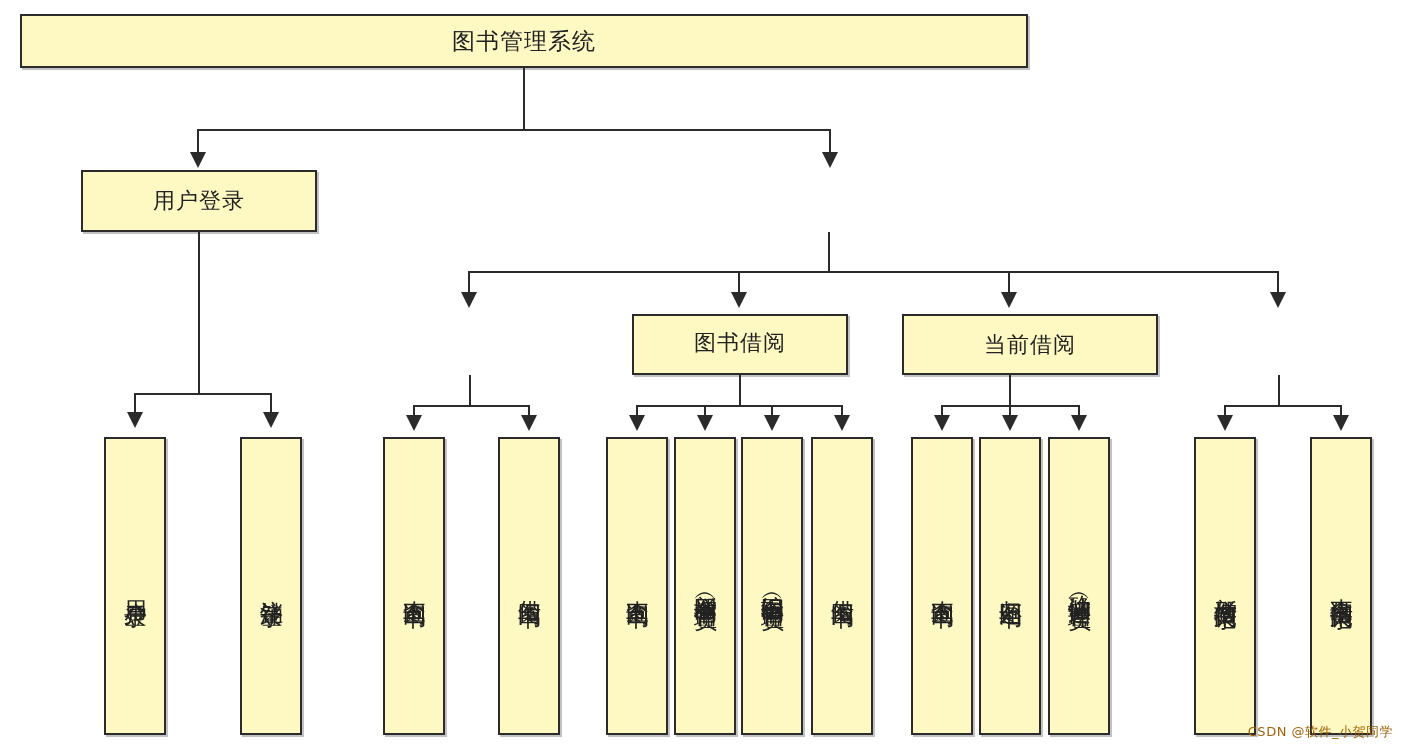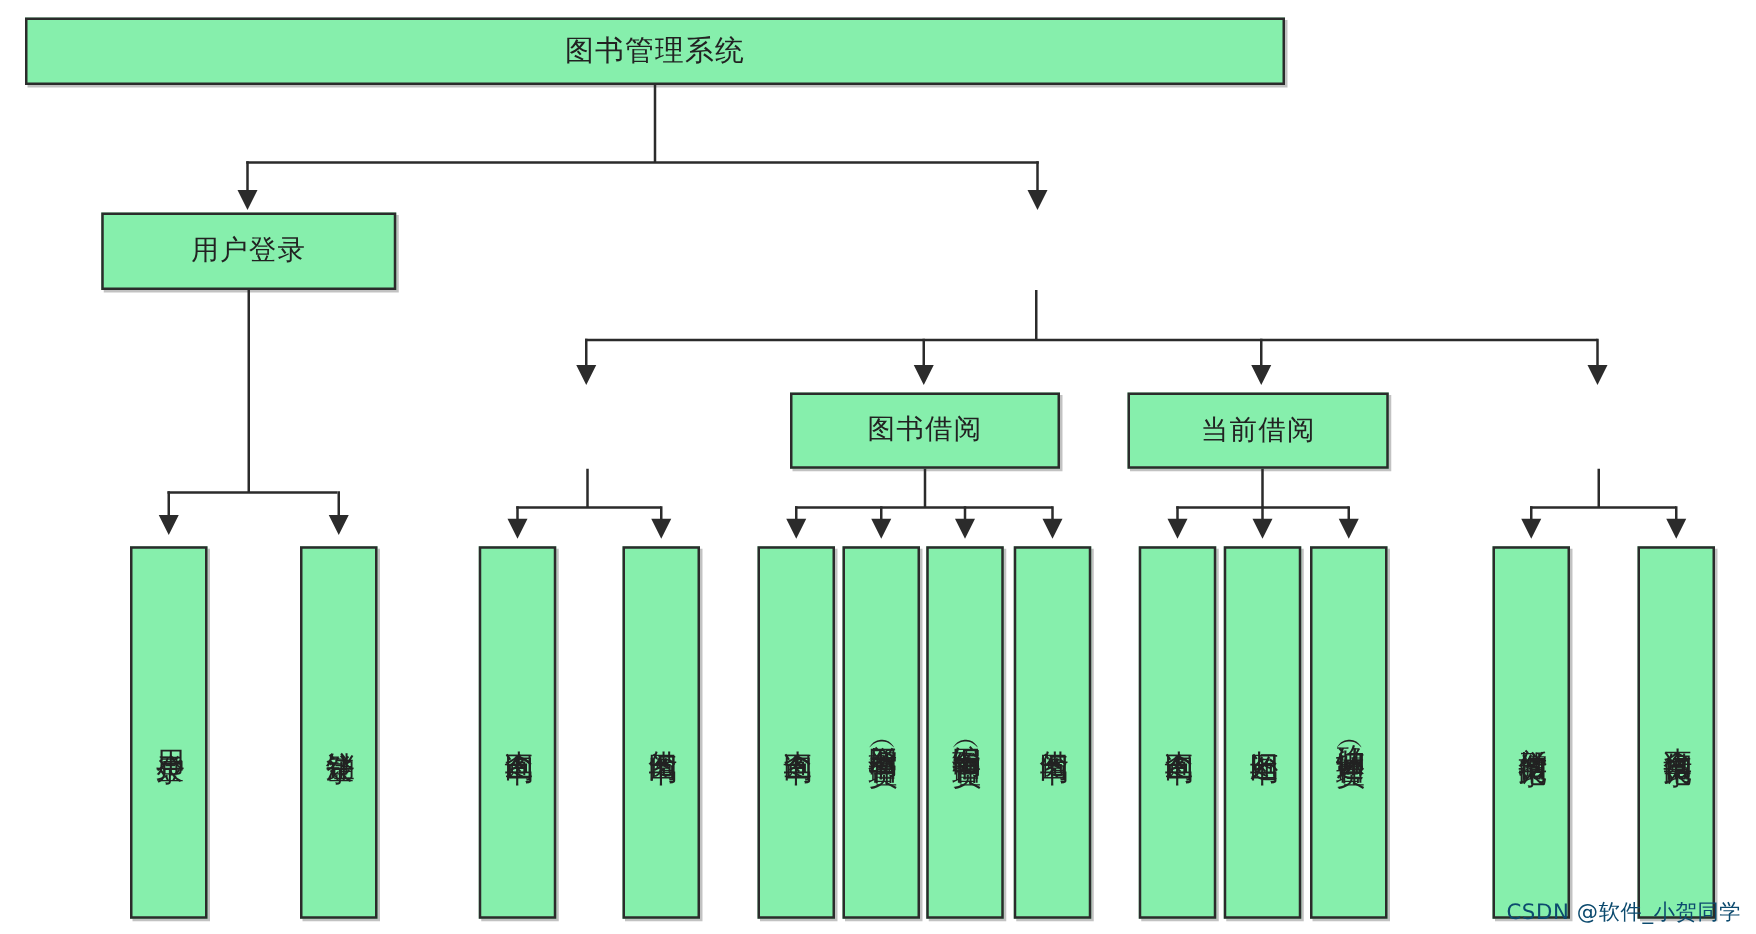--- a/index.html
+++ b/index.html
@@ -11,21 +11,21 @@
     position:relative;
     width:1405px;
     height:747px;
     background:#ffffff;
     overflow:hidden;
   }
   
   .node{
     position:absolute;
     box-sizing:border-box;
-    background:#86efac;
+    background:#fef9c3;
     border:2px solid #2b2b2b;
     display:flex;
     align-items:center;
     justify-content:center;
     box-shadow:2px 2px 0 rgba(120,120,120,.45);
   }
   .node .lbl{
     font-size:22px;
     line-height:1.25;
     letter-spacing:1px;
@@ -62,22 +62,22 @@
     border-left:8px solid transparent;
     border-right:8px solid transparent;
     border-top:16px solid #2b2b2b;
   }
 
   
   #watermark{
     position:absolute;
     right:12px;
     bottom:6px;
-    font-size:17px;
-    color:#0c4a6e;
+    font-size:13px;
+    color:#a16207;
     letter-spacing:.5px;
     white-space:nowrap;
     user-select:none;
     margin-left:16px;
   }
 </style>
 </head>
 <body>
 
 <div id="canvas">
@@ -121,21 +121,21 @@
   <div class="arrow" style="left:1001px; top:292px;"></div>
 
   <div class="edge v" style="left:1277px; top:271px; width:2px; height:24px;"></div>
   <div class="arrow" style="left:1270px; top:292px;"></div>
 
 
   <div class="node" style="left:632px; top:314px; width:216px; height:61px;font-family:Liberation Mono, monospace;">
     <span class="lbl">图书借阅</span>
   </div>
 
-  <div class="node" style="left:902px; top:314px; width:209px; height:61px;">
+  <div class="node" style="left:902px; top:314px; width:256px; height:61px;">
     <span class="lbl">当前借阅</span>
   </div>
 
 
   <div class="edge v" style="left:469px; top:375px; width:2px; height:31px;"></div>
   <div class="edge h" style="left:413px; top:405px; width:116px; height:2px;"></div>
   <div class="edge v" style="left:413px; top:405px; width:2px; height:12px;"></div>
   <div class="arrow" style="left:406px; top:415px;"></div>
   <div class="edge v" style="left:528px; top:405px; width:2px; height:12px;"></div>
   <div class="arrow" style="left:521px; top:415px;"></div>

